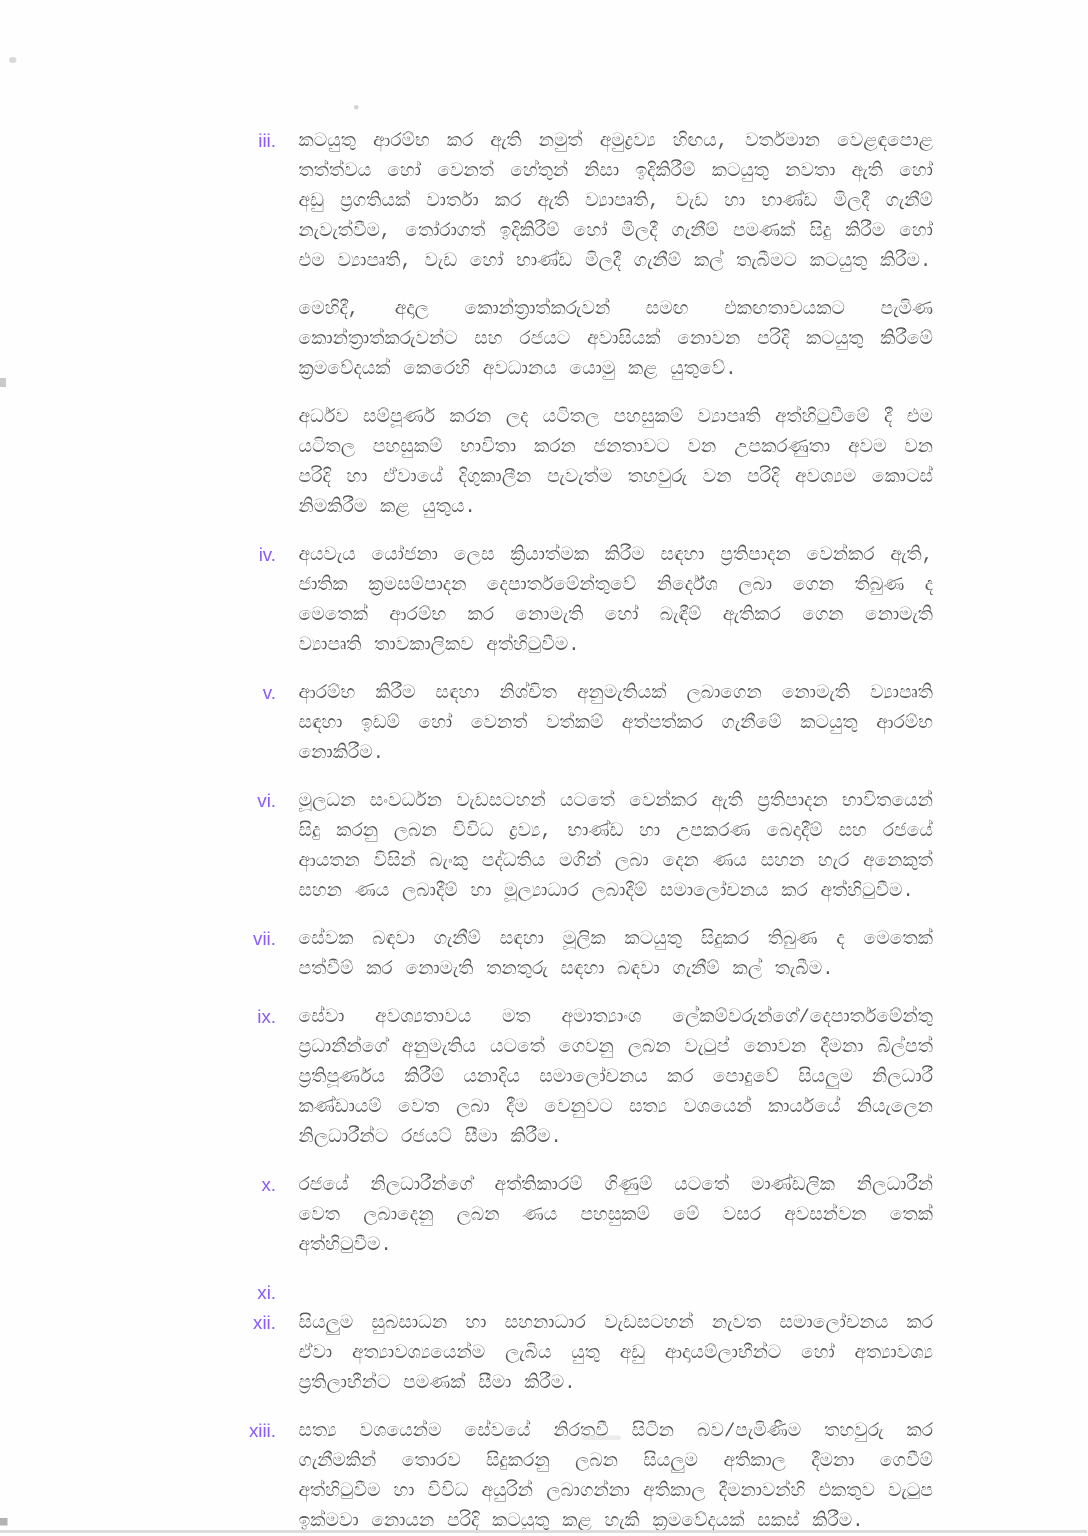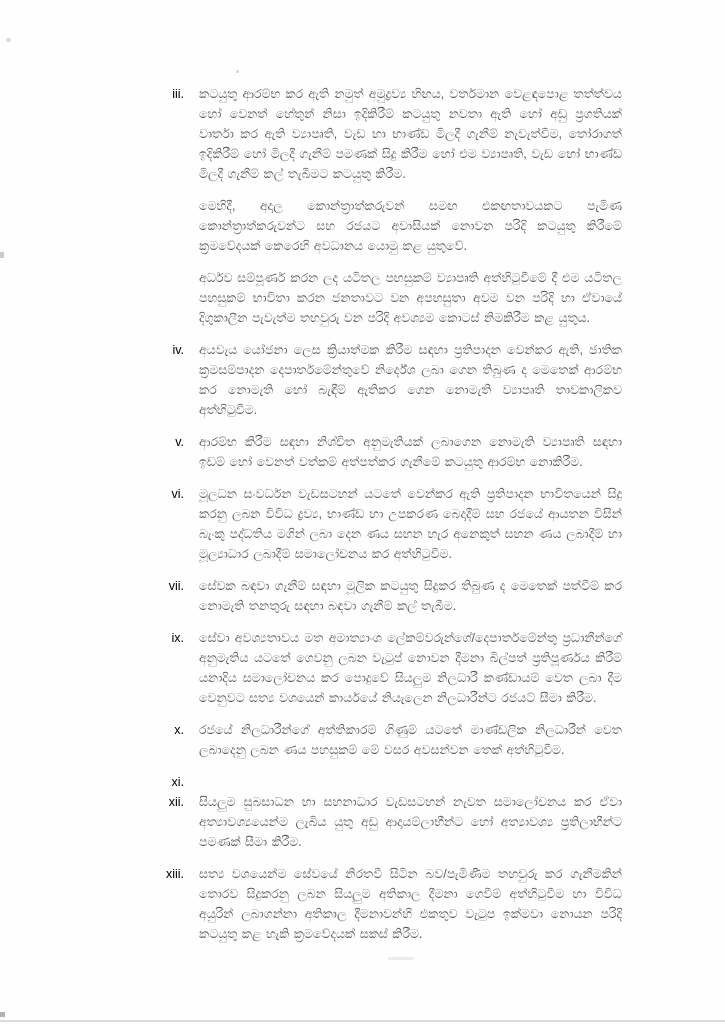--- a/index.html
+++ b/index.html
@@ -23,27 +23,28 @@
   }
   .item {
     display: flex;
     align-items: flex-start;
   }
   .num {
     width: 34px;
     min-width: 34px;
     margin-right: 15px;
     text-align: right;
-    color: #000000;
+    color: #8b5cf6;
     font-size: 12.5px;
     line-height: 20px;
   }
   .body {
     flex: 1;
     min-width: 0;
+    font-family: Liberation Mono, monospace;
   }
   .para {
     margin: 0 0 12px 0;
     text-align: justify;
     color: #58585b;
     font-size: 12.5px;
     line-height: 20px;
     word-spacing: 1px;
   }
   
@@ -58,21 +59,21 @@
 </head>
 <body>
 
 <div class="page">
   <div class="content">
   <div class="item">
     <div class="num">iii.</div>
     <div class="body">
           <p class="para">කටයුතු ආරම්භ කර ඇති නමුත් අමුද්‍රව්‍ය හිඟය, වර්තමාන වෙළඳපොළ තත්ත්වය හෝ වෙනත් හේතුන් නිසා ඉදිකිරීම් කටයුතු නවතා ඇති හෝ අඩු ප්‍රගතියක් වාර්තා කර ඇති ව්‍යාපෘති, වැඩ හා භාණ්ඩ මිලදී ගැනීම් නැවැත්වීම, තෝරාගත් ඉදිකිරීම් හෝ මිලදී ගැනීම් පමණක් සිදු කිරීම  හෝ එම ව්‍යාපෘති, වැඩ හෝ භාණ්ඩ මිලදී ගැනීම් කල් තැබීමට කටයුතු කිරීම.</p>
           <p class="para">මෙහිදී, අදාල කොන්ත්‍රාත්කරුවන් සමඟ එකඟතාවයකට පැමිණ කොන්ත්‍රාත්කරුවන්ට සහ රජයට අවාසියක් නොවන පරිදි කටයුතු කිරීමේ ක්‍රමවේදයක් කෙරෙහි අවධානය යොමු කළ යුතුවේ.</p>
-          <p class="para">අර්ධව සම්පූර්ණ කරන ලද යටිතල පහසුකම් ව්‍යාපෘති අත්හිටුවීමේ දී එම යටිතල පහසුකම් භාවිතා කරන ජනතාවට වන අපහසුතා අවම වන පරිදි හා ඒවායේ දිගුකාලීන පැවැත්ම තහවුරු වන පරිදි අවශ්‍යම කොටස් නිමකිරීම කළ යුතුය.</p>
+          <p class="para">අර්ධව සම්පූර්ණ කරන ලද යටිතල පහසුකම් ව්‍යාපෘති අත්හිටුවීමේ දී එම යටිතල පහසුකම් භාවිතා කරන ජනතාවට වන උපකරණුතා අවම වන පරිදි හා ඒවායේ දිගුකාලීන පැවැත්ම තහවුරු වන පරිදි අවශ්‍යම කොටස් නිමකිරීම කළ යුතුය.</p>
         </div>
   </div>
 
   <div class="item">
     <div class="num">iv.</div>
     <div class="body">
           <p class="para">අයවැය යෝජනා ලෙස ක්‍රියාත්මක කිරීම සඳහා ප්‍රතිපාදන වෙන්කර ඇති, ජාතික ක්‍රමසම්පාදන දෙපාර්තමේන්තුවේ නිර්දේශ ලබා ගෙන තිබුණ ද මෙතෙක් ආරම්භ කර නොමැති හෝ බැඳීම් ඇතිකර ගෙන නොමැති ව්‍යාපෘති තාවකාලිකව අත්හිටුවීම.</p>
         </div>
   </div>
 

